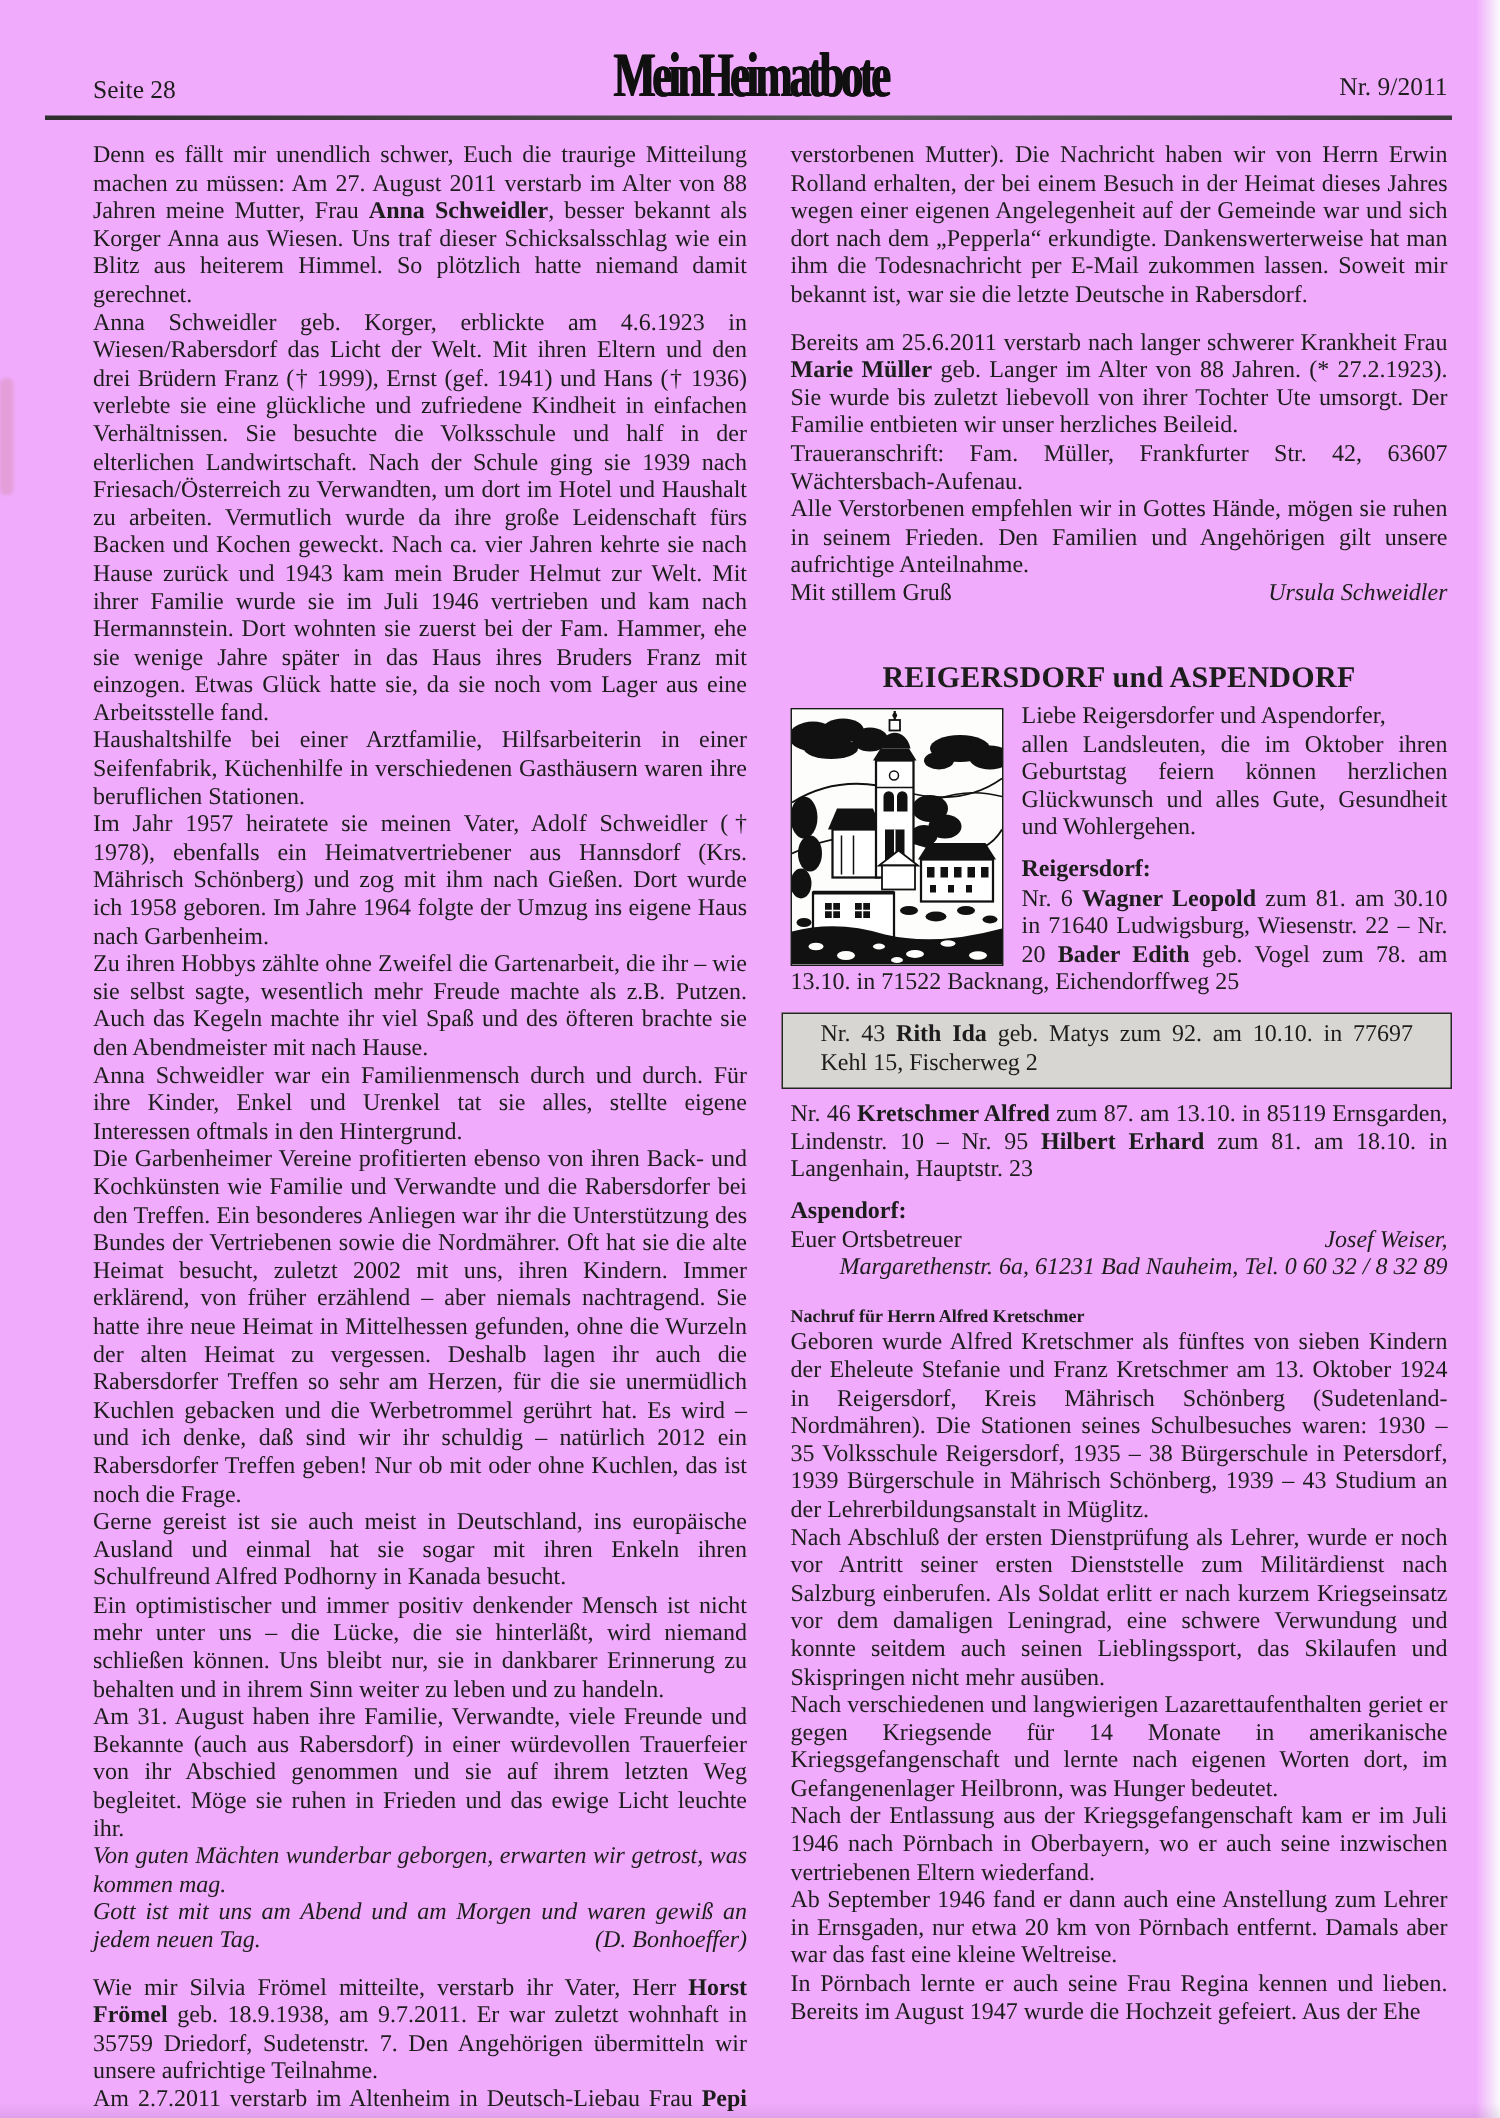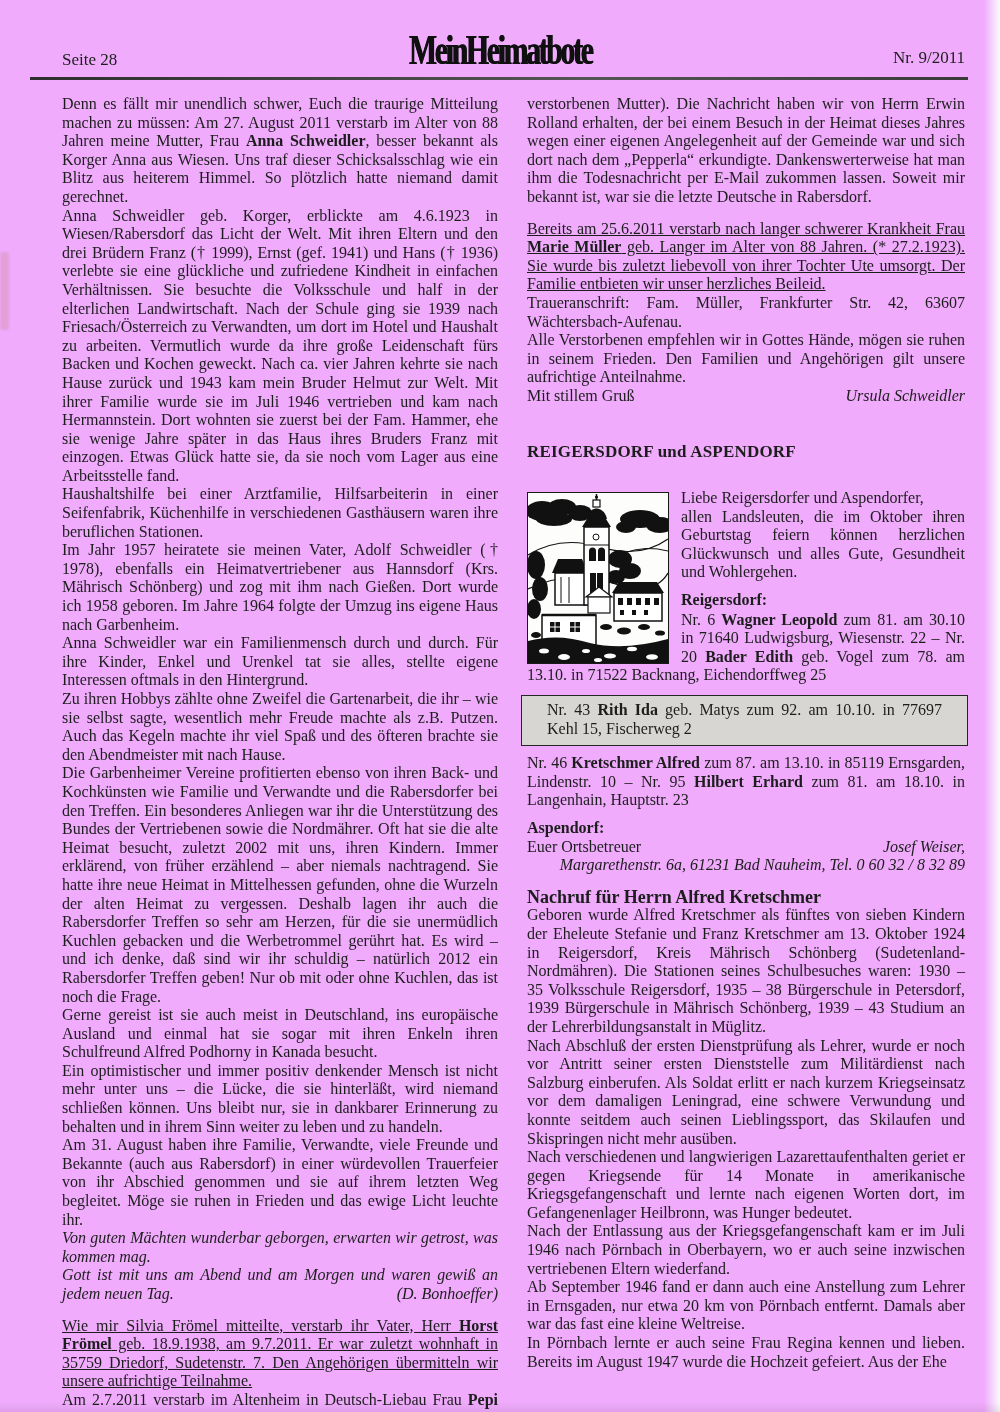--- a/index.html
+++ b/index.html
@@ -24,29 +24,29 @@
     transform:scaleX(0.74) scaleY(1.05);transform-origin:center;
     text-shadow:0.7px 0 0 #101010,-0.5px 0 0 #101010;
   }
   .header-rule{position:absolute;left:30px;right:32px;top:77px;height:2.5px;
     background:linear-gradient(to right,#2e2e2e,#555 60%,#3a3a3a);}
   
   .col{position:absolute;top:95px;font-size:16px;line-height:18.6px;}
   .col-left{left:62px;width:436px;}
   .col-right{left:527px;width:438px;}
   .col p{margin:0;text-align:justify;hyphens:auto;}
-  p.gap-before{margin-top:13px;text-decoration:underline;}
+  p.gap-before{margin-top:13px;}
   p.italic{font-style:italic;}
   .seg-b{font-weight:bold;}
   .seg-i{font-style:italic;}
   .seg-right{float:right;}
   .signoff{overflow:hidden;}
   .address{text-align:right !important;font-style:italic;}
-  h2.section-title{font-size:17px;margin:37px 0 28px;letter-spacing:0.2px;}
-  h3.nachruf-title{font-size:18px;margin:13px 0 0;text-align:left;}
+  h2.section-title{font-size:20px;text-align:center;margin:37px 0 8px;letter-spacing:0.2px;}
+  h3.nachruf-title{font-size:12px;margin:13px 0 0;text-align:left;}
   .subhead{font-weight:bold;margin-top:9px !important;}
   .entry{margin-top:1px !important;}
   .village-block{overflow:visible;}
   .village-block::after{content:"";display:block;clear:both;}
   figure.village{float:left;width:142px;height:172px;margin:3px 12px 2px 0;padding:0;
     border:1.5px solid #1a1a1a;box-sizing:border-box;background:#fdfdfb;}
   figure.village svg{display:block;width:100%;height:100%;}
   .boxed{clear:both;background:#d8d6d2;border:1.5px solid #262626;
     padding:5px 25px 7px;margin:10px -3px 8px -6px;text-align:justify;}
 </style>
@@ -62,22 +62,22 @@
   </div>
   <span class="issue-label">Nr. 9/2011</span>
   <div class="header-rule"></div>
 
   <section class="col col-left" lang="de">
     <div>
         <p><span>Denn es fällt mir unendlich schwer, Euch die traurige Mitteilung machen zu müssen: Am 27. August 2011 verstarb im Alter von 88 Jahren meine Mutter, Frau </span><span class="seg-b">Anna Schweidler</span><span>, besser bekannt als Korger Anna aus Wiesen. Uns traf dieser Schicksalsschlag wie ein Blitz aus heiterem Himmel. So plötzlich hatte niemand damit gerechnet.</span></p>
         <p><span>Anna Schweidler geb. Korger, erblickte am 4.6.1923 in Wiesen/Rabersdorf das Licht der Welt. Mit ihren Eltern und den drei Brüdern Franz († 1999), Ernst (gef. 1941) und Hans († 1936) verlebte sie eine glückliche und zufriedene Kindheit in einfachen Verhältnissen. Sie besuchte die Volksschule und half in der elterlichen Landwirtschaft. Nach der Schule ging sie 1939 nach Friesach/Österreich zu Verwandten, um dort im Hotel und Haushalt zu arbeiten. Vermutlich wurde da ihre große Leidenschaft fürs Backen und Kochen geweckt. Nach ca. vier Jahren kehrte sie nach Hause zurück und 1943 kam mein Bruder Helmut zur Welt. Mit ihrer Familie wurde sie im Juli 1946 vertrieben und kam nach Hermannstein. Dort wohnten sie zuerst bei der Fam. Hammer, ehe sie wenige Jahre später in das Haus ihres Bruders Franz mit einzogen. Etwas Glück hatte sie, da sie noch vom Lager aus eine Arbeitsstelle fand.</span></p>
         <p><span>Haushaltshilfe bei einer Arztfamilie, Hilfsarbeiterin in einer Seifenfabrik, Küchenhilfe in verschiedenen Gasthäusern waren ihre beruflichen Stationen.</span></p>
         <p><span>Im Jahr 1957 heiratete sie meinen Vater, Adolf Schweidler († 1978), ebenfalls ein Heimatvertriebener aus Hannsdorf (Krs. Mährisch Schönberg) und zog mit ihm nach Gießen. Dort wurde ich 1958 geboren. Im Jahre 1964 folgte der Umzug ins eigene Haus nach Garbenheim.</span></p>
+        <p><span>Zu ihren Hobbys zählte ohne Zweifel die Gartenarbeit, die ihr – wie sie selbst sagte, wesentlich mehr Freude machte als z.B. Putzen. Auch das Kegeln machte ihr viel Spaß und des öfteren brachte sie den Abendmeister mit nach Hause.</span></p>
         <p><span>Anna Schweidler war ein Familienmensch durch und durch. Für ihre Kinder, Enkel und Urenkel tat sie alles, stellte eigene Interessen oftmals in den Hintergrund.</span></p>
-        <p><span>Zu ihren Hobbys zählte ohne Zweifel die Gartenarbeit, die ihr – wie sie selbst sagte, wesentlich mehr Freude machte als z.B. Putzen. Auch das Kegeln machte ihr viel Spaß und des öfteren brachte sie den Abendmeister mit nach Hause.</span></p>
         <p><span>Die Garbenheimer Vereine profitierten ebenso von ihren Back- und Kochkünsten wie Familie und Verwandte und die Rabersdorfer bei den Treffen. Ein besonderes Anliegen war ihr die Unterstützung des Bundes der Vertriebenen sowie die Nordmährer. Oft hat sie die alte Heimat besucht, zuletzt 2002 mit uns, ihren Kindern. Immer erklärend, von früher erzählend – aber niemals nachtragend. Sie hatte ihre neue Heimat in Mittelhessen gefunden, ohne die Wurzeln der alten Heimat zu vergessen. Deshalb lagen ihr auch die Rabersdorfer Treffen so sehr am Herzen, für die sie unermüdlich Kuchlen gebacken und die Werbetrommel gerührt hat. Es wird – und ich denke, daß sind wir ihr schuldig – natürlich 2012 ein Rabersdorfer Treffen geben! Nur ob mit oder ohne Kuchlen, das ist noch die Frage.</span></p>
         <p><span>Gerne gereist ist sie auch meist in Deutschland, ins europäische Ausland und einmal hat sie sogar mit ihren Enkeln ihren Schulfreund Alfred Podhorny in Kanada besucht.</span></p>
         <p><span>Ein optimistischer und immer positiv denkender Mensch ist nicht mehr unter uns – die Lücke, die sie hinterläßt, wird niemand schließen können. Uns bleibt nur, sie in dankbarer Erinnerung zu behalten und in ihrem Sinn weiter zu leben und zu handeln.</span></p>
         <p><span>Am 31. August haben ihre Familie, Verwandte, viele Freunde und Bekannte (auch aus Rabersdorf) in einer würdevollen Trauerfeier von ihr Abschied genommen und sie auf ihrem letzten Weg begleitet. Möge sie ruhen in Frieden und das ewige Licht leuchte ihr.</span></p>
         <p class="italic"><span>Von guten Mächten wunderbar geborgen, erwarten wir getrost, was kommen mag.</span></p>
         <p class="italic"><span>Gott ist mit uns am Abend und am Morgen und waren gewiß an jedem neuen Tag. </span><span class="seg-right">(D. Bonhoeffer)</span></p>
         <p class="gap-before"><span>Wie mir Silvia Frömel mitteilte, verstarb ihr Vater, Herr </span><span class="seg-b">Horst Frömel</span><span> geb. 18.9.1938, am 9.7.2011. Er war zuletzt wohnhaft in 35759 Driedorf, Sudetenstr. 7. Den Angehörigen übermitteln wir unsere aufrichtige Teilnahme.</span></p>
         <p><span>Am 2.7.2011 verstarb im Altenheim in Deutsch-Liebau Frau </span><span class="seg-b">Pepi Jelinka</span><span> im Alter von 88 Jahren (eine Schulkameradin meiner</span></p>
       </div>
   </section>

